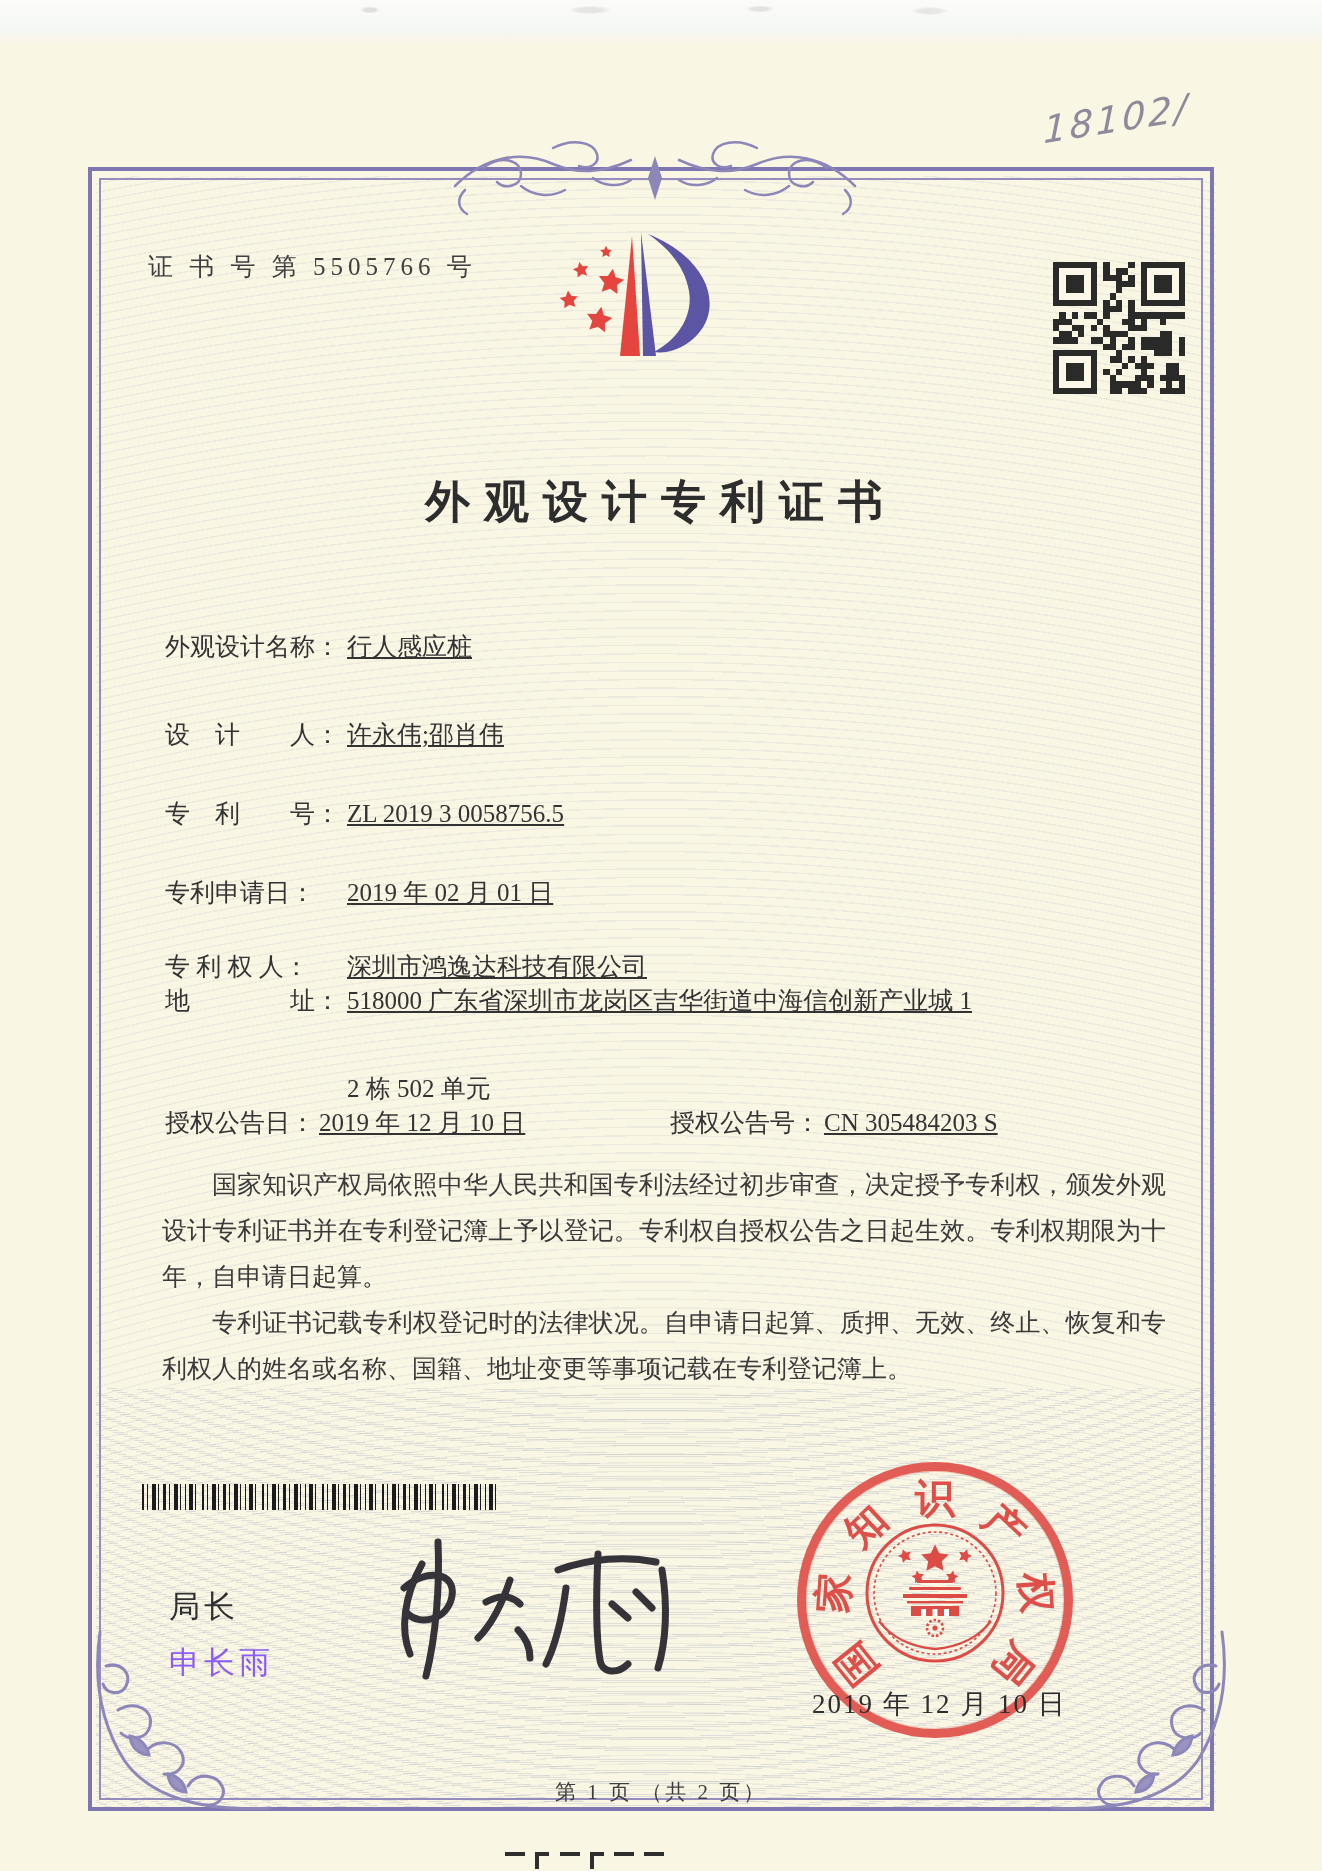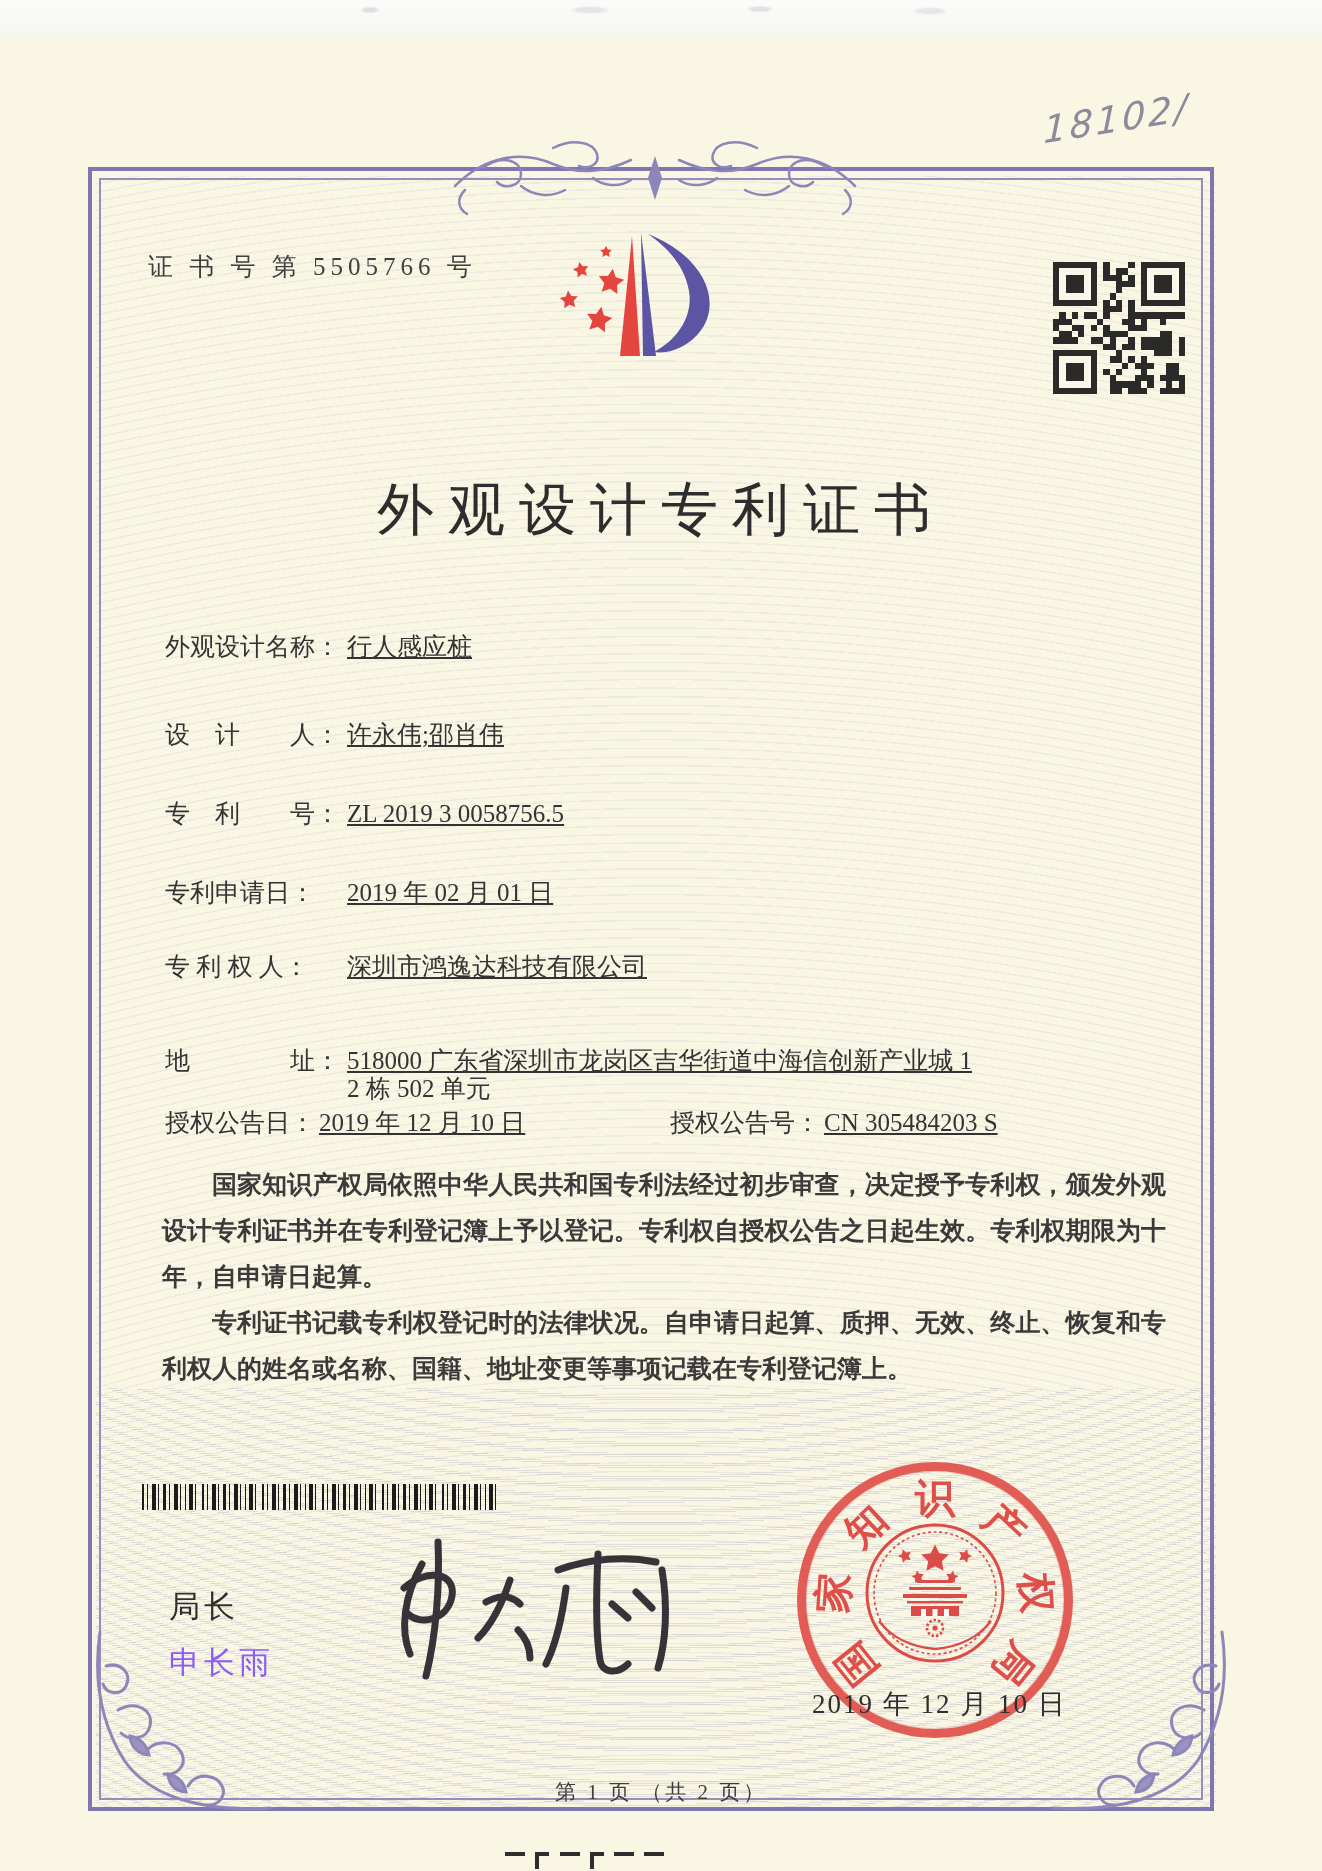--- a/index.html
+++ b/index.html
@@ -26,33 +26,33 @@
     background:repeating-radial-gradient(150% 120% at 50% 235%, rgba(120,130,170,.10) 0 1.2px, rgba(0,0,0,0) 1.2px 7.4px);}
   .waves-bottom{left:96px;top:1388px;width:1120px;height:1416px;height:420px;
     background:repeating-radial-gradient(160% 130% at 50% 300%, rgba(115,126,168,.20) 0 1.3px, rgba(0,0,0,0) 1.3px 7.2px);}
   
   .handwritten{left:1042px;top:92px;width:220px;height:60px;
     font-family:"DejaVu Sans",sans-serif;font-style:italic;font-size:37px;color:#8e8a9b;
     transform:rotate(-9deg) skewX(-10deg);letter-spacing:3px;}
   
   .cert-no{left:148px;top:250px;font-size:25px;letter-spacing:5px;color:#3f3f3f;}
   
-  .doc-title{left:0;top:472px;width:1322px;text-align:center;font-size:57px;font-weight:400;
+  .doc-title{left:0;top:472px;width:1322px;text-align:center;font-size:45px;font-weight:700;
     letter-spacing:14px;color:#2d2d2d;}
   
   .row{left:165px;font-size:25px;color:#333;white-space:nowrap;}
   .lbl{display:inline-block;min-width:178px;}
   .val{margin-left:4px;text-decoration:underline;}
   .addr-line2{left:347px;font-size:25px;color:#333;}
   .grant2{position:absolute;left:505px;top:0;white-space:nowrap;}
   .grant2 .lbl{min-width:0;}
   
   .body-text{left:162px;top:1162px;width:1004px;font-size:25px;line-height:46px;
     text-align:justify;color:#3a3a3a;}
-  .body-text p{margin:0;text-indent:2em;font-weight:bold;}
+  .body-text p{margin:0;text-indent:2em;}
   
   .barcode{left:142px;top:1484px;width:356px;height:26px;
     background:repeating-linear-gradient(90deg,
       #1b1b1b 0 2px, transparent 2px 5px,
       #1b1b1b 5px 6px, transparent 6px 10px,
       #1b1b1b 10px 14px, transparent 14px 16px,
       #1b1b1b 16px 17px, transparent 17px 21px,
       #1b1b1b 21px 24px, transparent 24px 27px,
       #1b1b1b 27px 28px, transparent 28px 32px,
       #1b1b1b 32px 36px, transparent 36px 38px,
@@ -307,21 +307,21 @@
 <div class="abs row" style="top:797px">
   <span class="lbl">专　利　　号：</span><span class="val">ZL 2019 3 0058756.5</span>
 </div>
 <div class="abs row" style="top:876px">
   <span class="lbl">专利申请日：</span><span class="val">2019 年 02 月 01 日</span>
 </div>
 <div class="abs row" style="top:950px">
   <span class="lbl">专 利 权 人：</span><span class="val">深圳市鸿逸达科技有限公司</span>
 </div>
 
-<div class="abs row" style="top:1044px">
+<div class="abs row" style="top:984px">
   <span class="lbl">地　　　　址：</span><span class="val">518000 广东省深圳市龙岗区吉华街道中海信创新产业城 1</span>
 </div>
 <div class="abs addr-line2" style="top:1072px">2 栋 502 单元</div>
 
 <div class="abs row" style="top:1106px;width:1010px">
   <span class="lbl" style="min-width:0">授权公告日：</span><span class="val">2019 年 12 月 10 日</span>
   <span class="grant2">
     <span class="lbl">授权公告号：</span><span class="val">CN 305484203 S</span>
   </span>
 </div>

